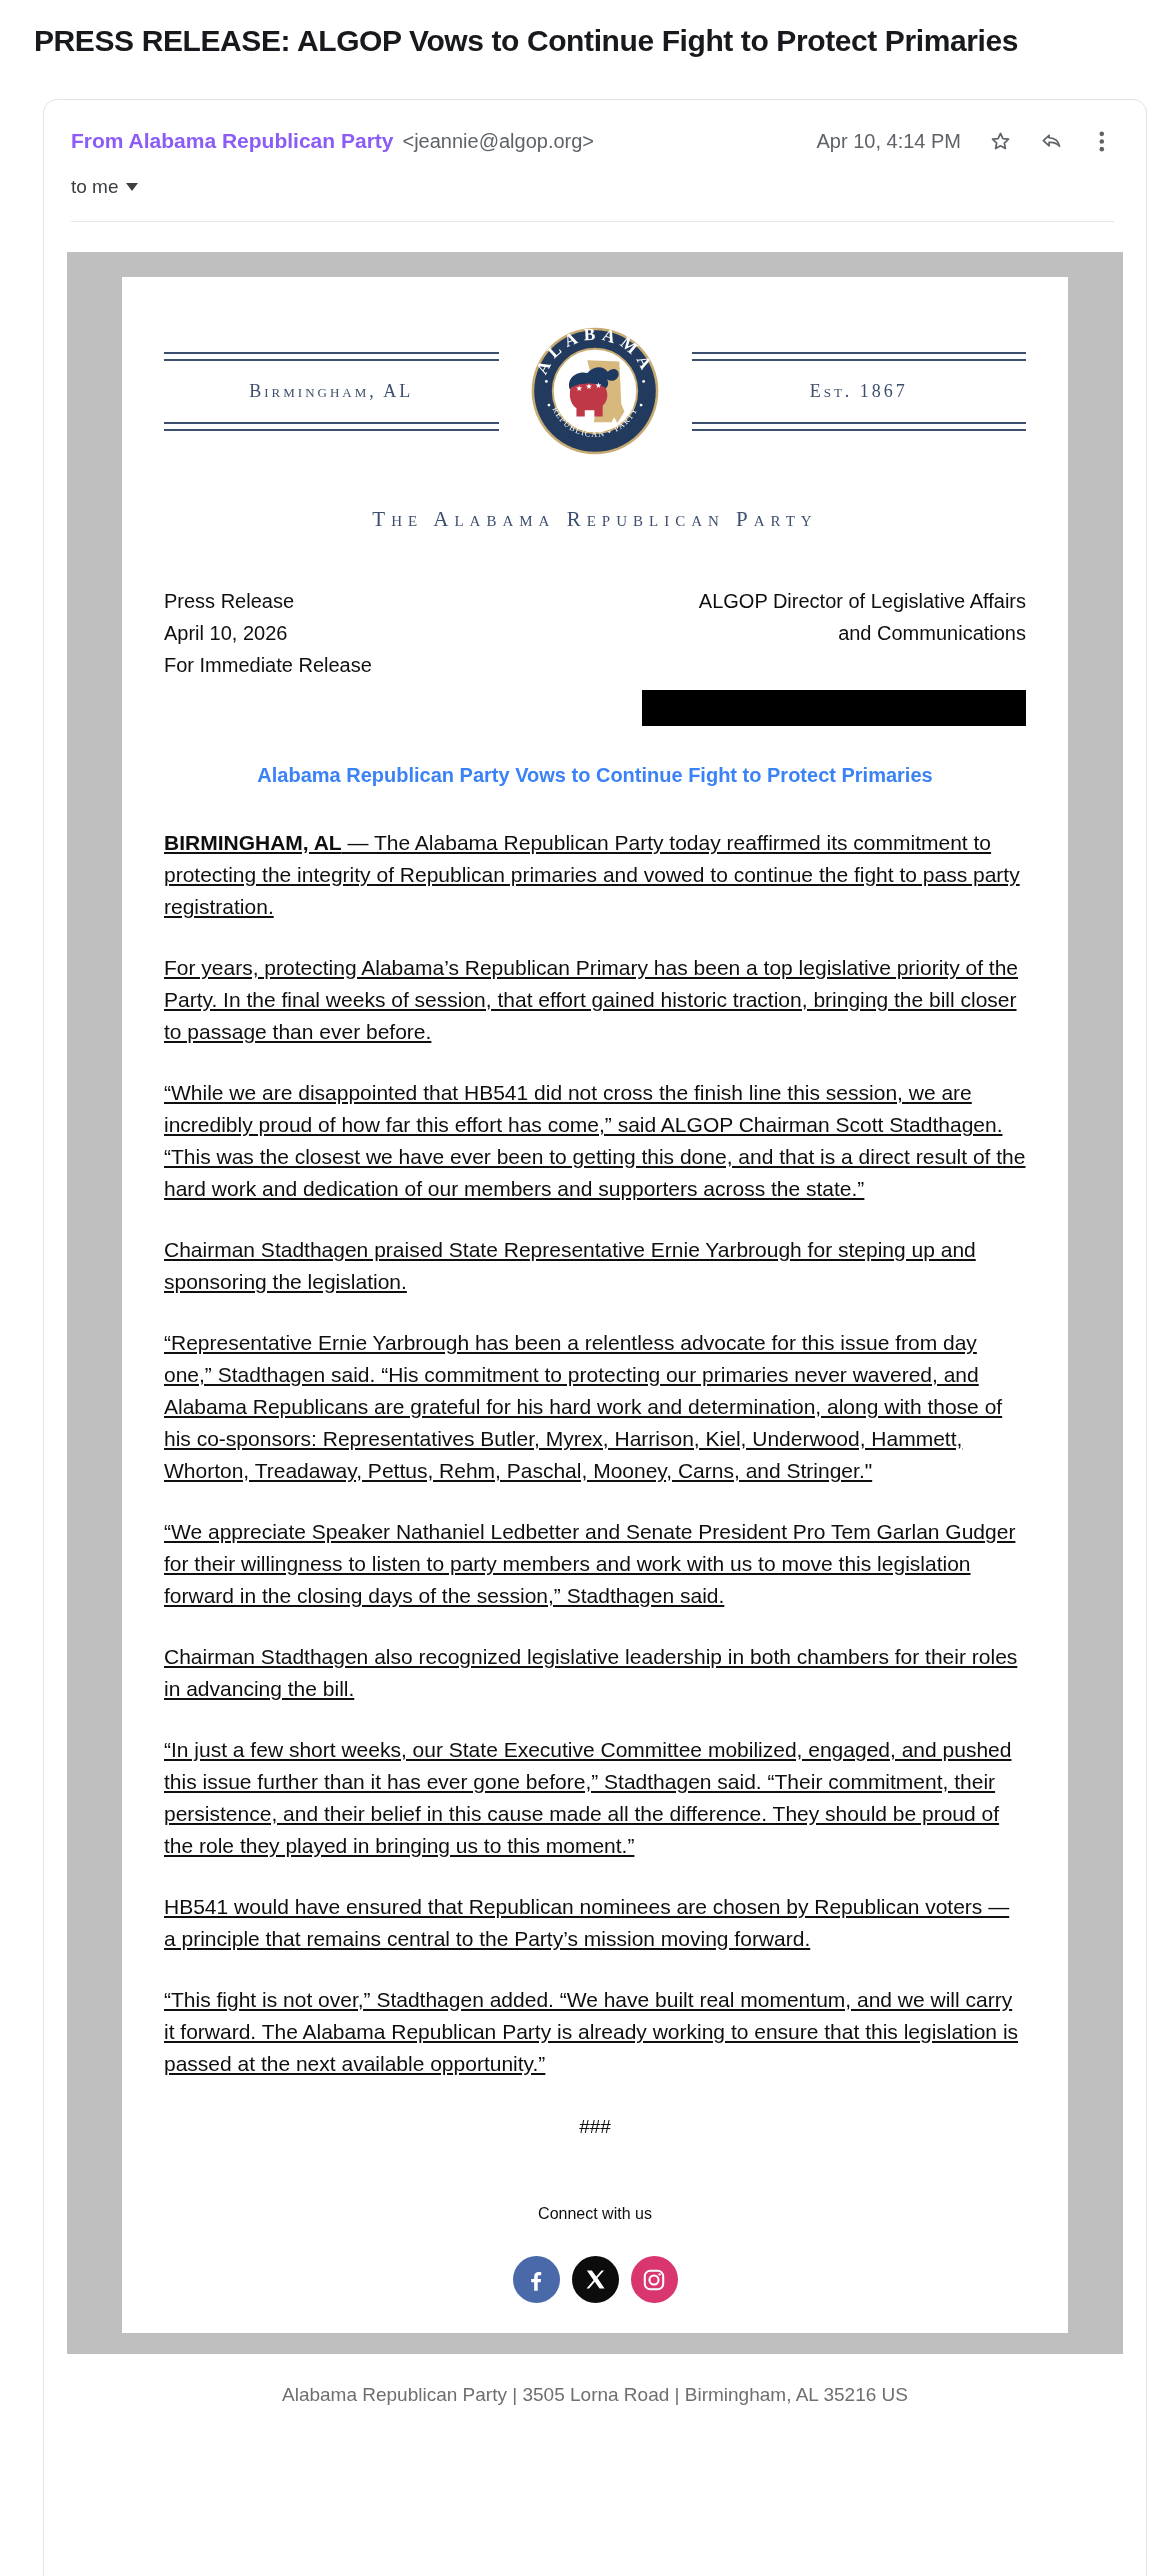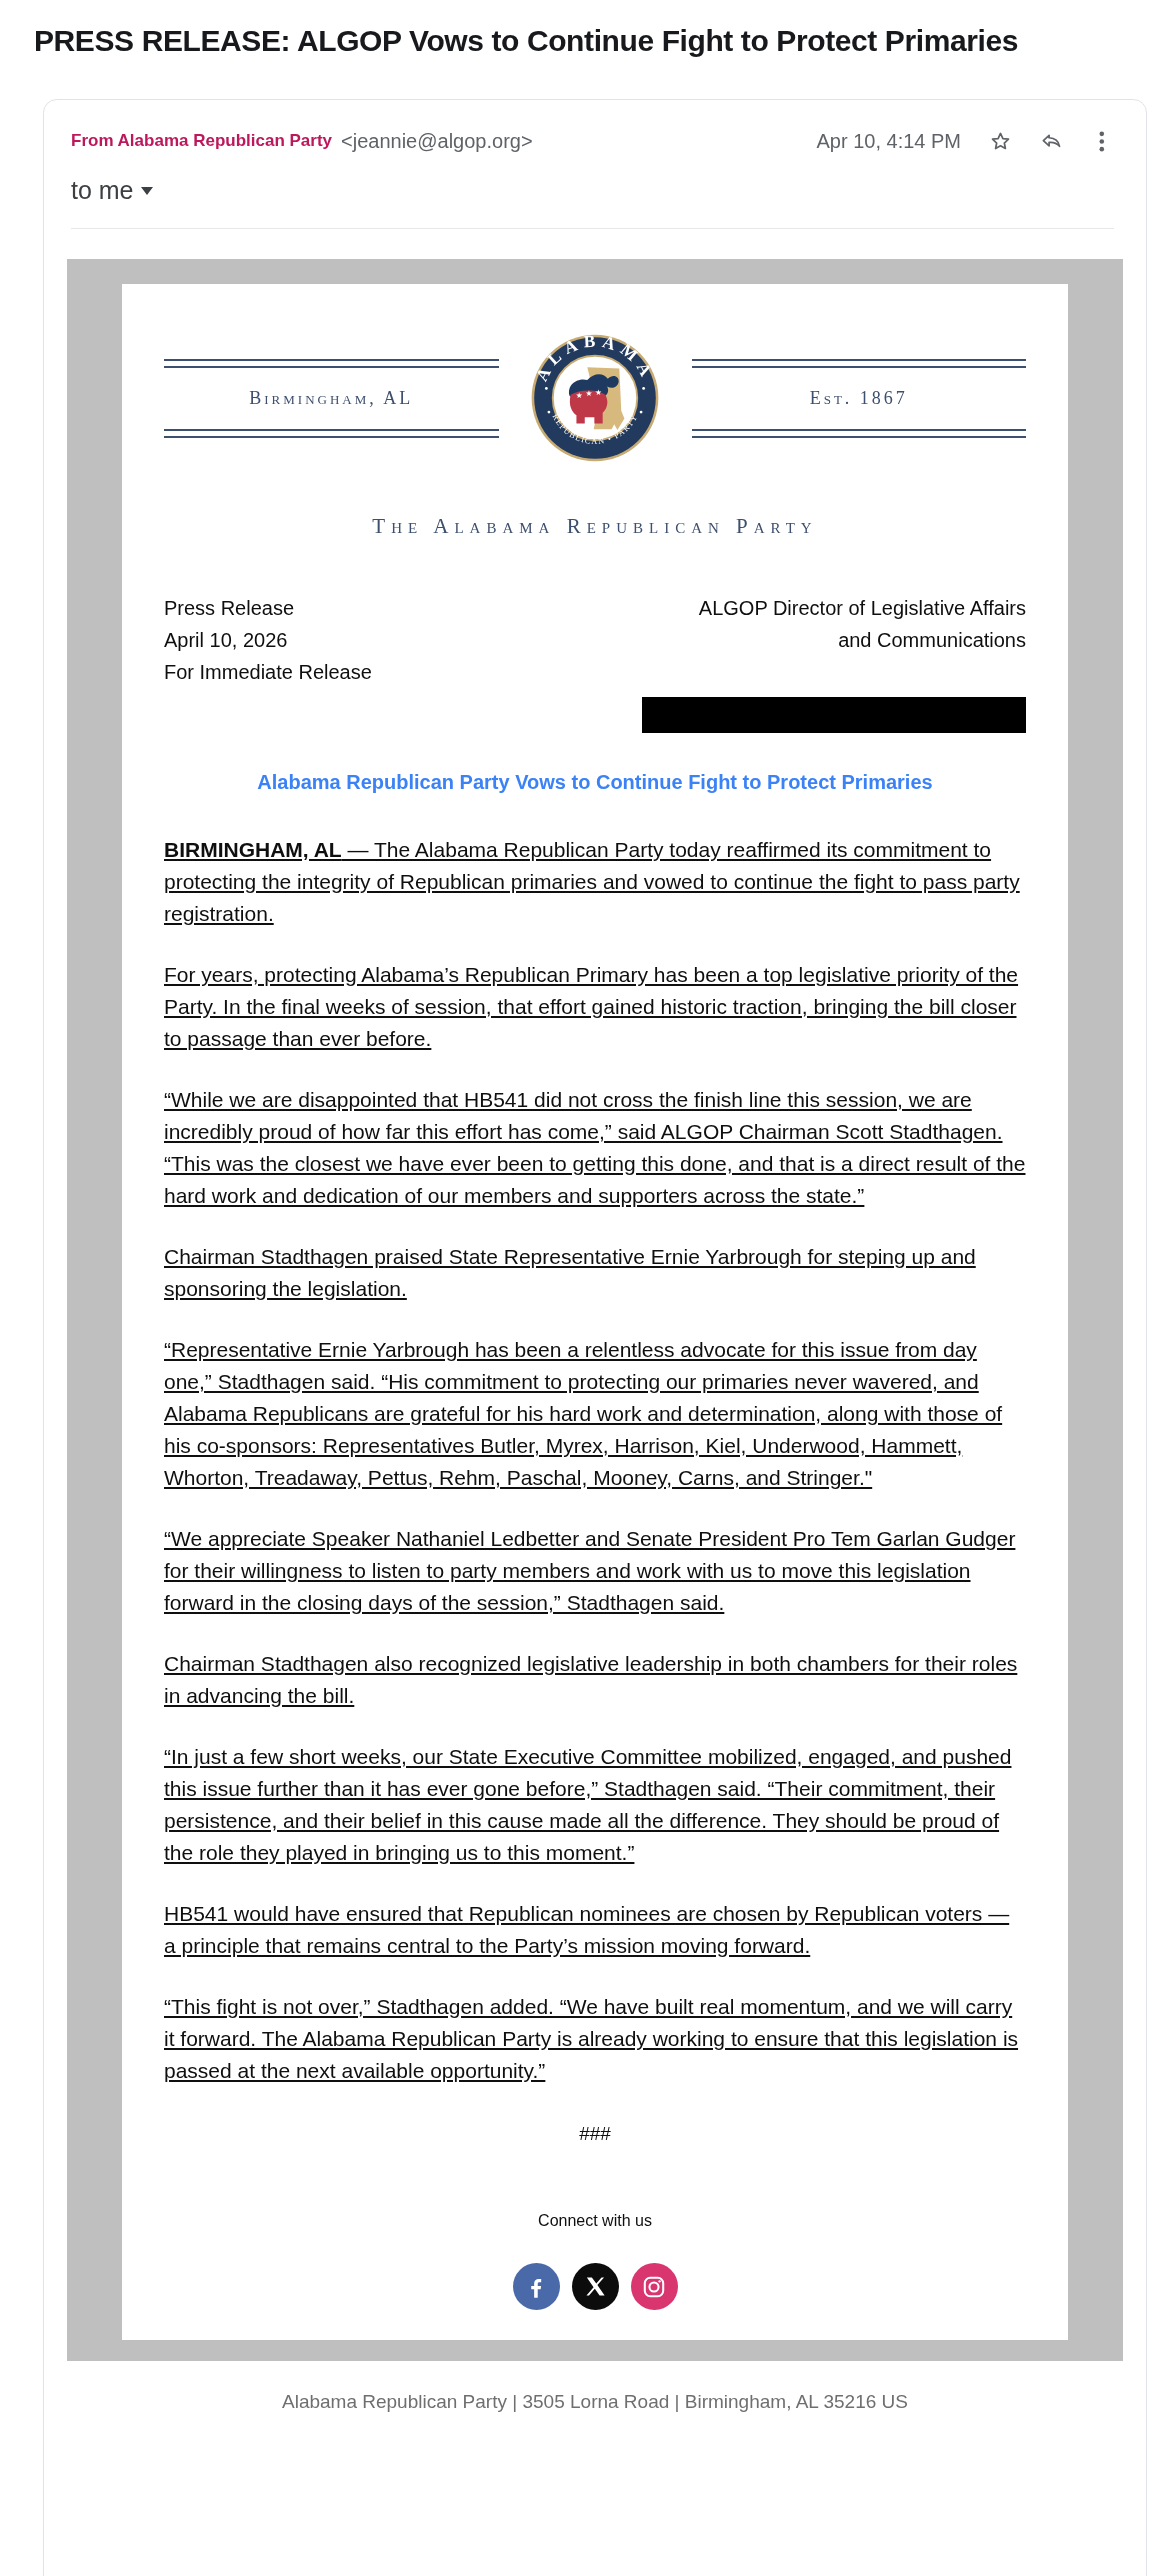--- a/index.html
+++ b/index.html
@@ -13,27 +13,27 @@
     position:absolute; left:34px; top:24px; width:1087px;
     font-size:30px; font-weight:bold; color:#17191c; letter-spacing:-0.4px;
   }
   
   .card {
     position:absolute; left:43px; top:99px; width:1104px; height:2516px;
     background:#fff; border:0.8px solid #e0e3e7; border-radius:13.7px;
   }
   .email-header { padding:29px 32px 0 27px; }
   .from-row { display:flex; align-items:center; }
-  .from-name { font-size:17px; font-weight:bold; color:#be185d; }
+  .from-name { font-size:21px; font-weight:bold; color:#8b5cf6; }
   .from-addr { font-size:20px; color:#5f6368; margin-left:9px; }
   .header-right { margin-left:auto; display:flex; align-items:center; gap:27px; }
   .date { font-size:20px; color:#5f6368; white-space:nowrap; }
   .hicon { width:24px; height:24px; display:inline-flex; align-items:center; justify-content:center; cursor:pointer; }
   .hicon svg { display:block; }
-  .to-row { margin-top:23px; display:inline-flex; align-items:center; gap:7.6px; font-size:25px; color:#3c4043; cursor:pointer; }
+  .to-row { margin-top:23px; display:inline-flex; align-items:center; gap:7.6px; font-size:19px; color:#3c4043; cursor:pointer; }
   .caret { width:0; height:0; border-left:6.8px solid transparent; border-right:6.8px solid transparent; border-top:8.4px solid #3c4043; display:inline-block; }
   .divider { border-bottom:0.8px solid #e5e7e9; margin-top:23px; }
   
   .body-area { padding:30px 23px 0 23px; }
   .gray-body { background:#bfbfbf; padding:25px 55px 21px 55px; }
   .page { background:#ffffff; padding:29px 42px 30px 42px; }
   
   .letterhead { display:flex; align-items:center; margin-top:21px; }
   .lh-col { flex:1; display:flex; flex-direction:column; gap:20px; }
   .rule { height:9px; border-top:2.3px solid #3d4f6e; border-bottom:2.3px solid #3d4f6e; }

